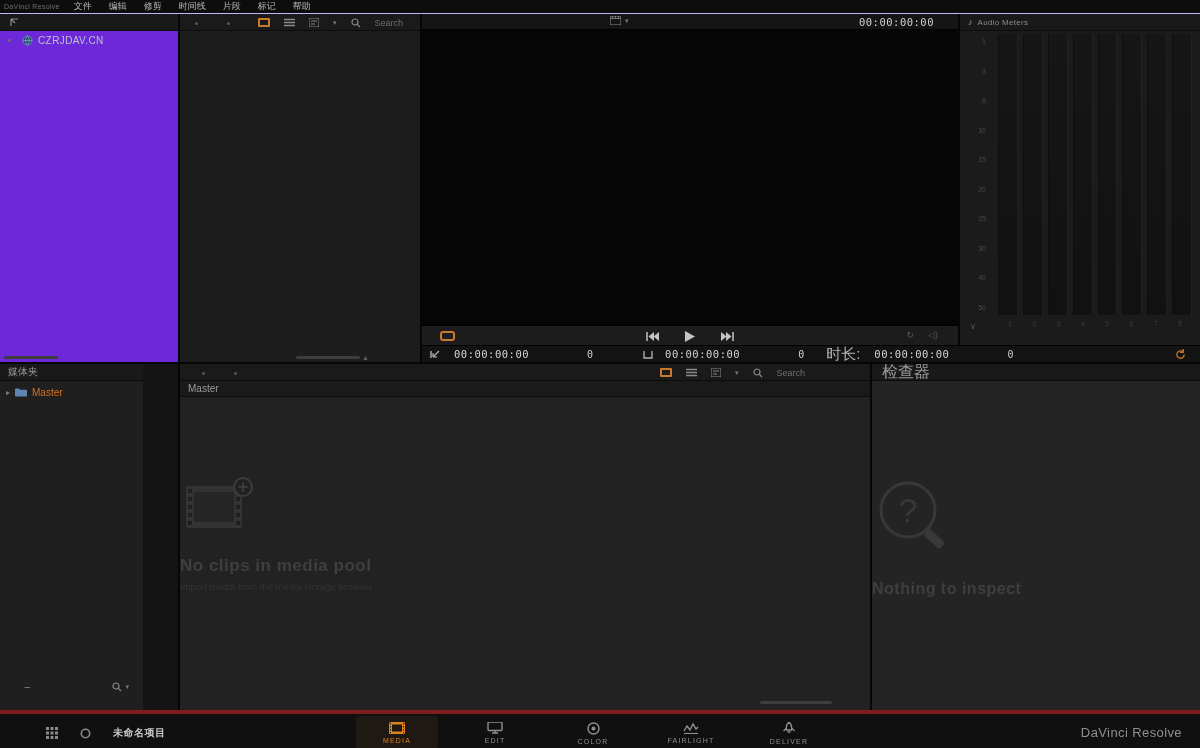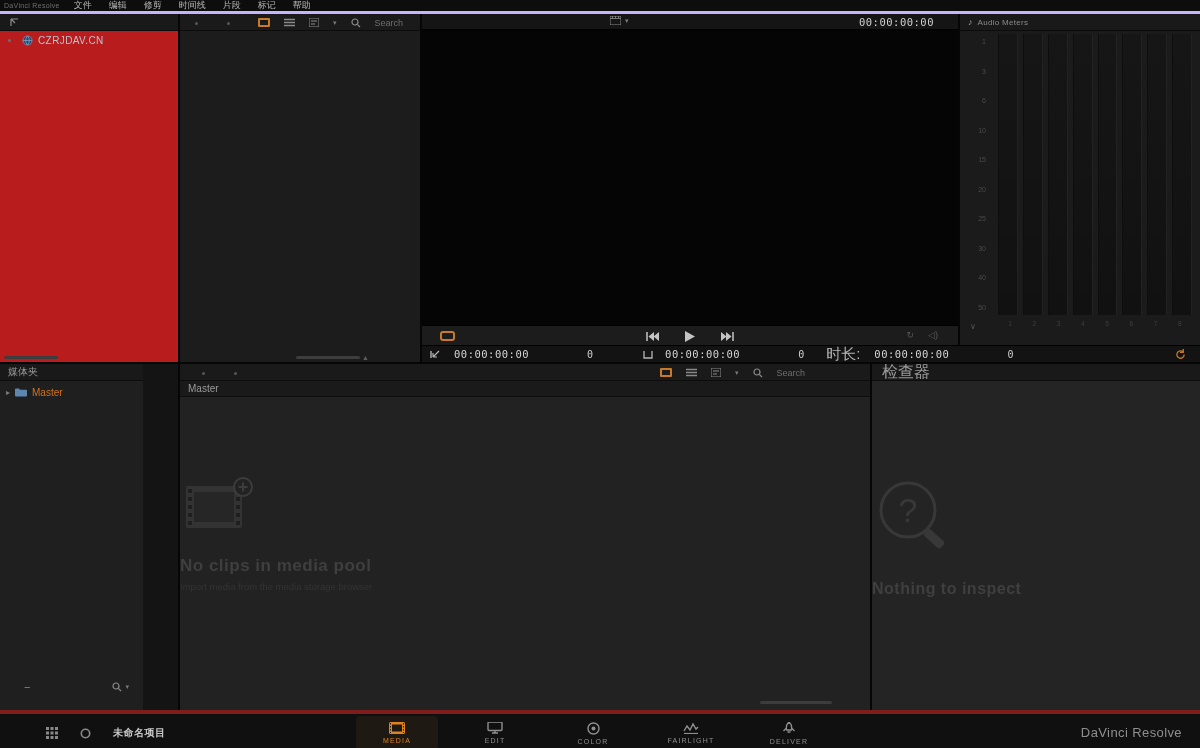--- a/index.html
+++ b/index.html
@@ -1,31 +1,31 @@
 <!DOCTYPE html>
 <html><head>
 <meta charset="utf-8">
 <style>
   * { margin:0; padding:0; box-sizing:border-box; }
   html,body { background:#000; }
   body { font-family:"Liberation Sans", sans-serif; }
   #app { position:relative; width:1200px; height:748px; background:#141414; overflow:hidden; color:#bbb; }
 
   
-  .menubar { position:absolute; top:0; left:0; right:0; height:14px; background:#0d0d0d; border-bottom:3px solid #c4b5fd; display:flex; align-items:center; padding-left:4px; }
+  .menubar { position:absolute; top:0; left:0; right:0; height:14px; background:#0d0d0d; border-bottom:1px solid #c4b5fd; display:flex; align-items:center; padding-left:4px; }
   .menubar .app-title { font-size:7px; color:#6f6f6f; margin-right:14px; letter-spacing:.3px; }
   .menubar .menu-item { font-size:9px; color:#b7b7b7; margin-right:17px; cursor:default; }
 
   
   .top { position:absolute; top:14px; left:0; width:1200px; height:348px; }
   .bottom { position:absolute; top:362px; left:0; width:1200px; height:348px; border-top:2px solid #060606; }
   .panel-header { height:17px; background:#191919; border-bottom:1px solid #0c0c0c; display:flex; align-items:center; }
 
   
-  .storage { position:absolute; left:0; top:0; width:178px; height:348px; background:#b91c1c;text-decoration:underline; }
+  .storage { position:absolute; left:0; top:0; width:178px; height:348px; background:#6d28d9;text-decoration:underline; }
   .storage .row { position:absolute; top:21px; left:8px; display:flex; align-items:center; gap:5px; }
   .storage .bullet { width:3px; height:3px; border-radius:50%; background:#6f6f6f; margin-right:6px; }
   .storage .label { font-size:10px; color:#b9c4ce; letter-spacing:.4px; }
   .hthumb { position:absolute; bottom:3px; height:3px; background:#3d3d3d; border-radius:2px; }
 
   
   .browser { position:absolute; left:178px; top:0; width:242px; height:348px; background:#1c1c1c; border-left:2px solid #060606; }
   .toolbar { height:17px; background:#1a1a1a; border-bottom:1px solid #0c0c0c; position:relative; }
   .grip-dot { position:absolute; top:8px; width:3px; height:3px; border-radius:50%; background:#565656; }
   .tool-cluster { position:absolute; top:0; height:17px; display:flex; align-items:center; gap:14px; }

